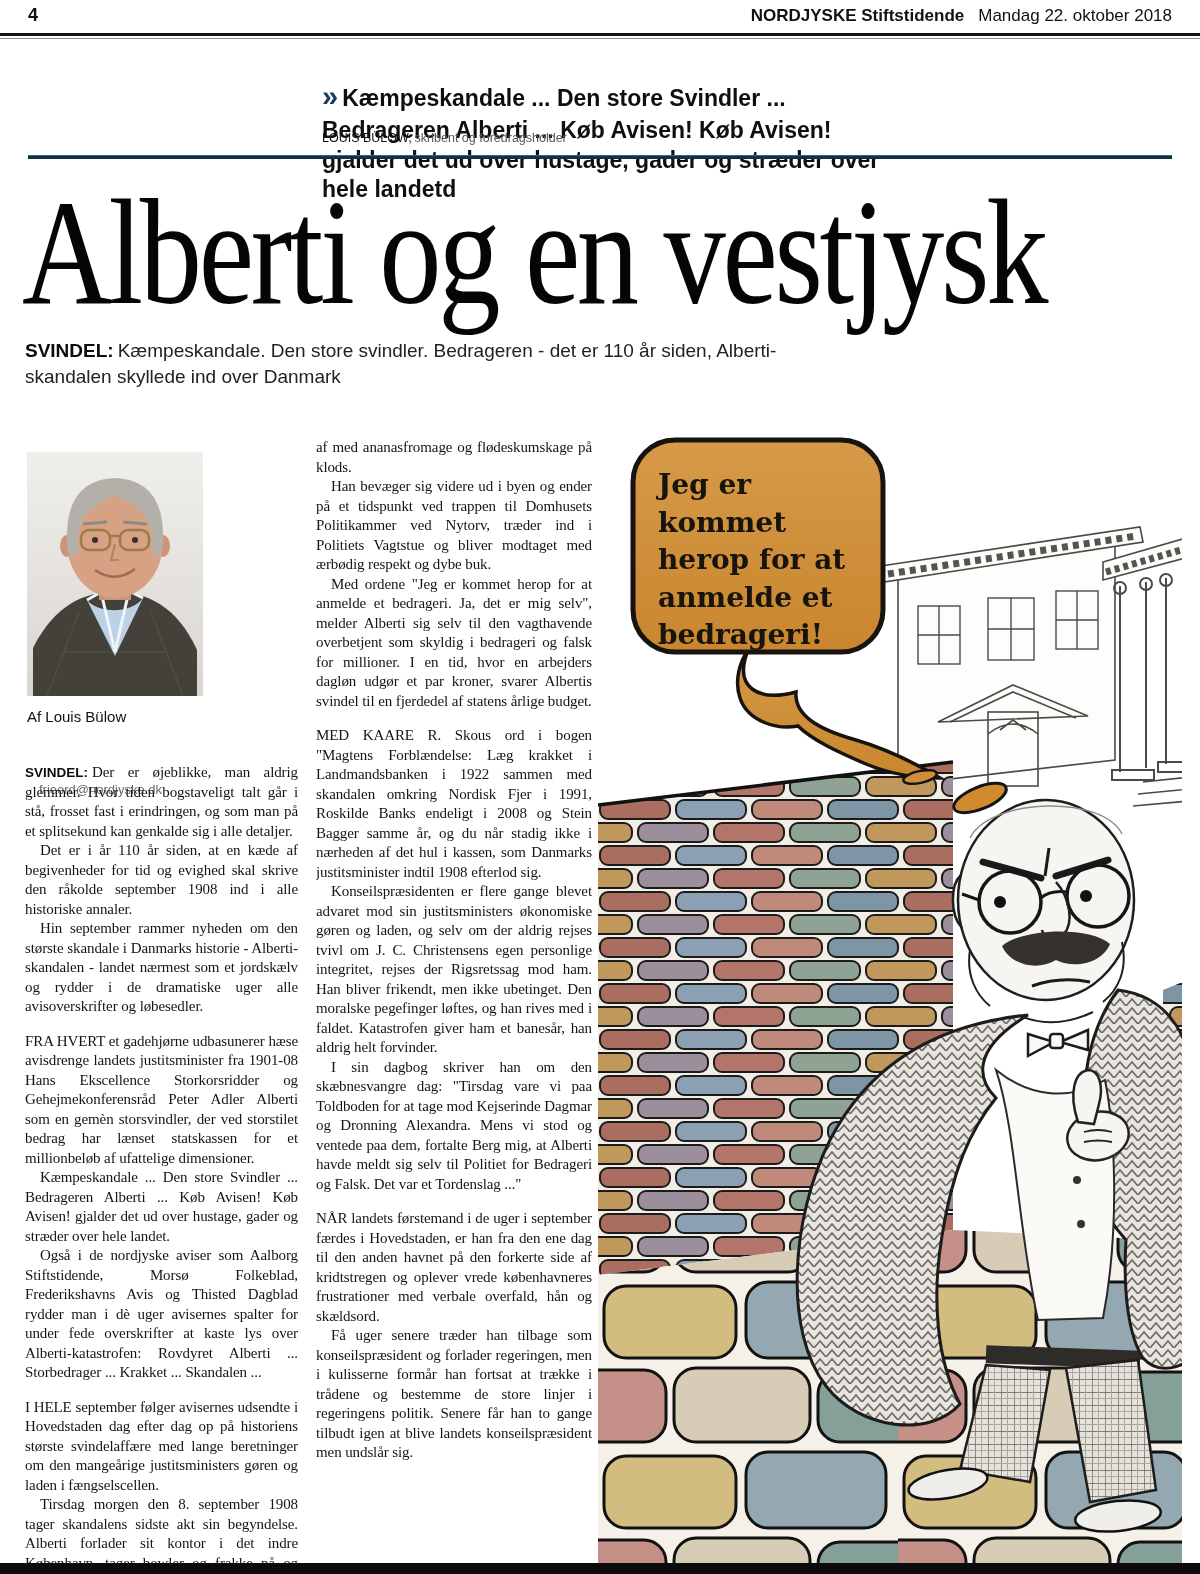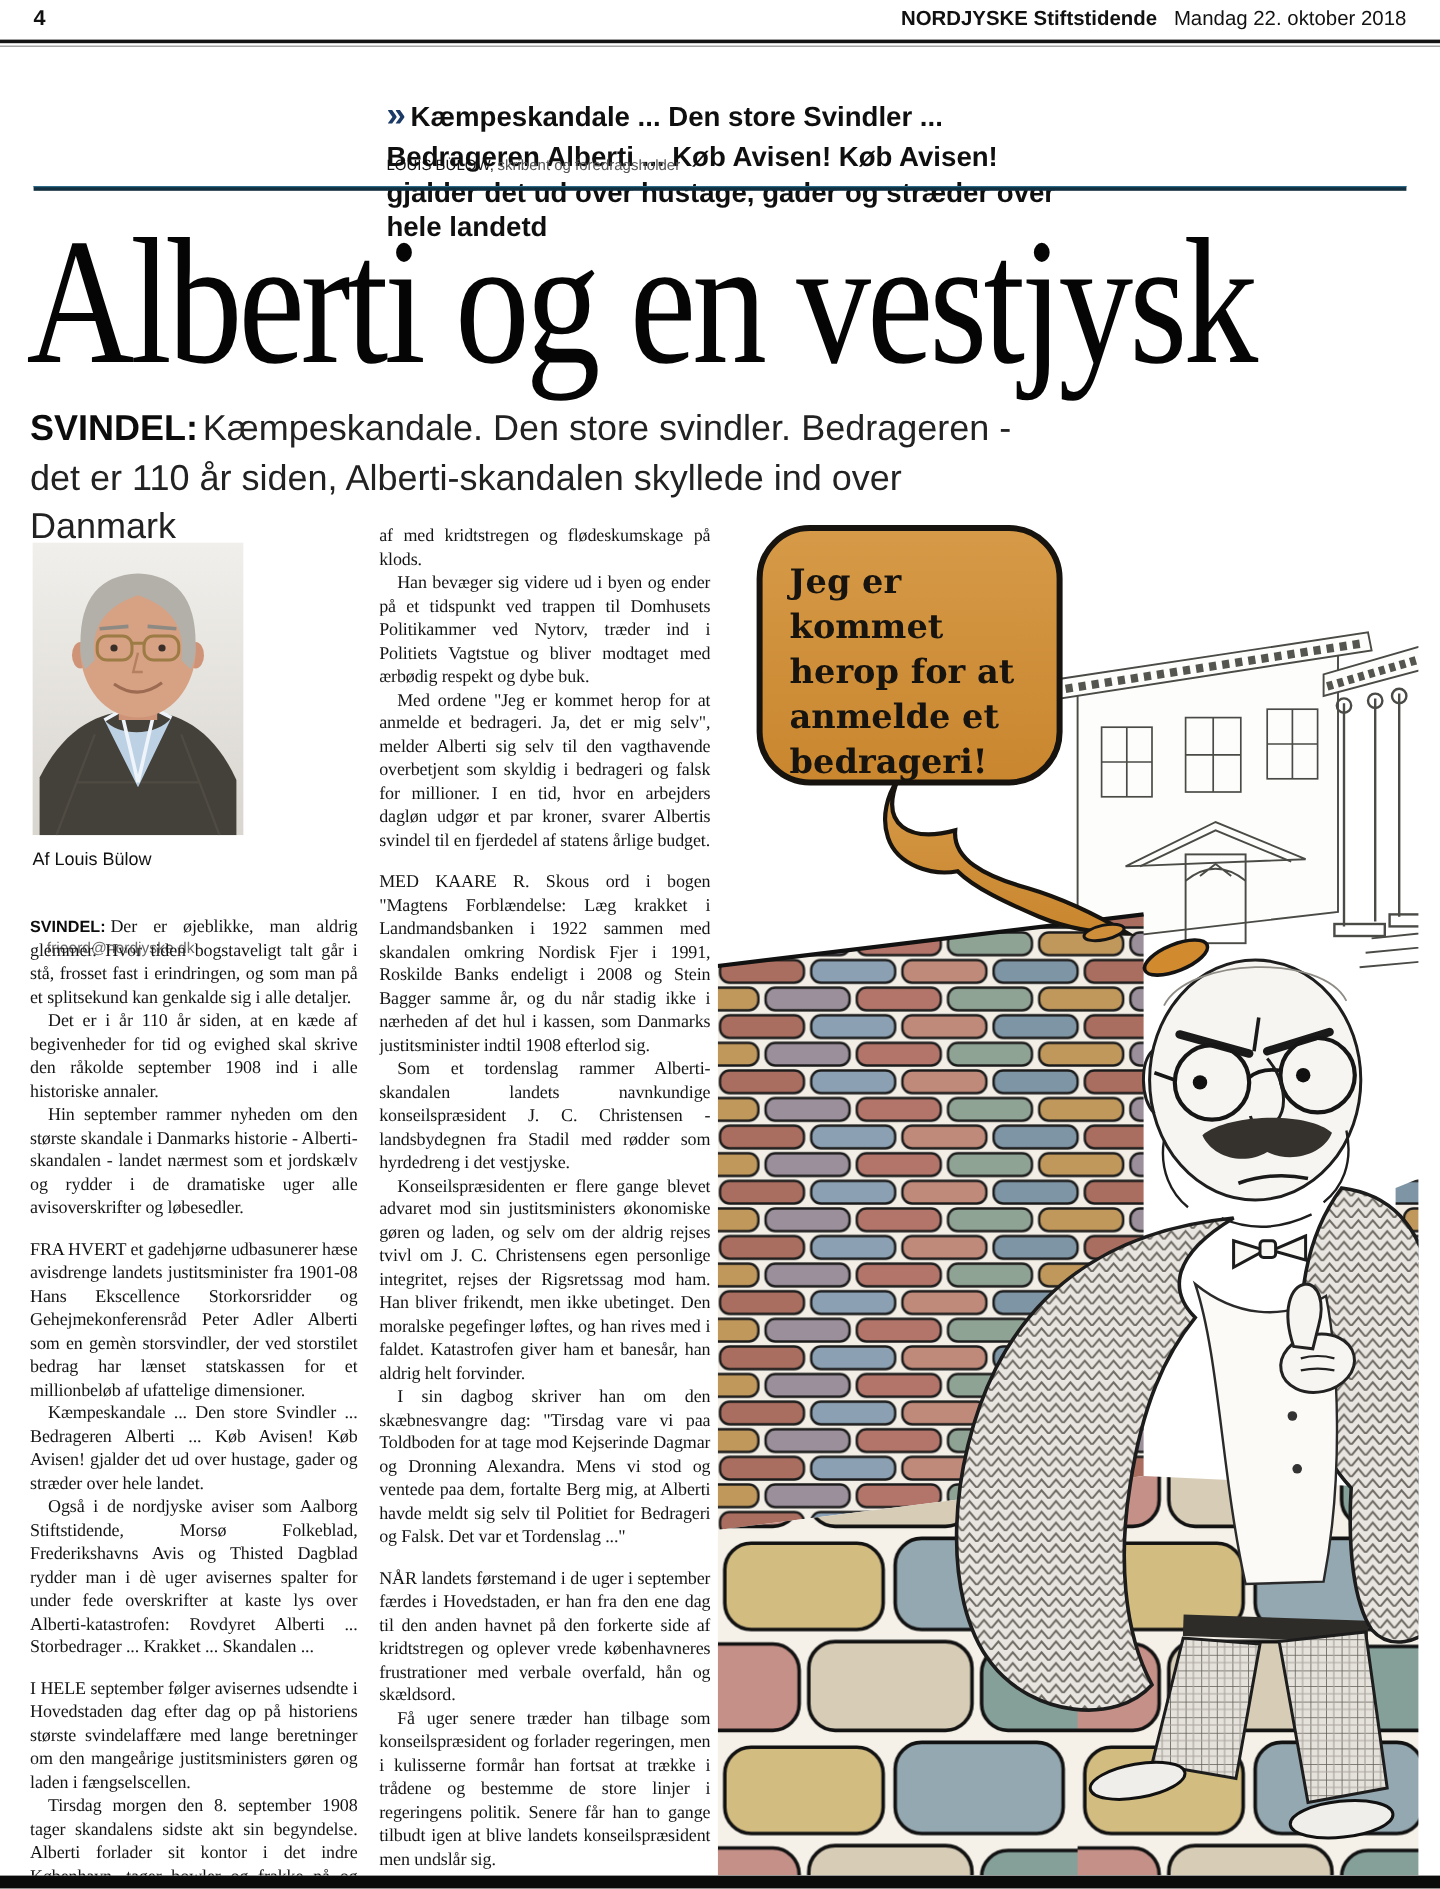--- a/index.html
+++ b/index.html
@@ -20,21 +20,21 @@
   .kicker .chev{color:#1c3a66;font-size:29px;font-weight:800;margin-right:7px;letter-spacing:-3px;}
   .kicker-by{position:absolute;left:322px;top:118px;font-size:12.5px;font-weight:400;color:#555;}
   .kicker-by b{color:#111;font-weight:400;margin-right:3px;}
   .rule-navy{position:absolute;left:28px;top:155px;width:1144px;height:3px;background:#12303f;
              border-top:1px solid #2c6a8a;}
 
   
   h1.headline{position:absolute;left:22px;top:176px;margin:0;font-family:"Liberation Serif",serif;
       font-weight:400;font-size:150px;line-height:1.02;letter-spacing:-4px;color:#050505;
       transform:scaleX(0.83);transform-origin:0 0;white-space:nowrap;}
-  .standfirst{position:absolute;left:25px;top:338px;width:820px;margin:0;font-size:30px;
+  .standfirst{position:absolute;left:25px;top:338px;width:820px;margin:0;font-size:19px;
       line-height:1.35;color:#222;font-weight:400;}
   .standfirst b{font-weight:800;color:#0c0c0c;margin-right:4px;}
 
   
   .photo{position:absolute;left:27px;top:452px;width:176px;height:244px;}
   .byline{position:absolute;left:27px;top:708px;margin:0;font-size:15px;font-weight:400;color:#111;}
   .email{position:absolute;left:27px;top:770px;margin:12px;font-size:13px;color:#6b6b6b;}
 
   
   .col{position:absolute;font-family:"Liberation Serif",serif;font-size:15px;line-height:19.5px;
@@ -112,25 +112,24 @@
     <p>Hin september rammer nyheden om den største skandale i Danmarks historie - Alberti-skandalen - landet nærmest som et jordskælv og rydder i de dramatiske uger alle avisoverskrifter og løbesedler.</p>
     <p class="flush gap">FRA HVERT et gadehjørne udbasunerer hæse avisdrenge landets justitsminister fra 1901-08 Hans Ekscellence Storkorsridder og Gehejmekonferensråd Peter Adler Alberti som en gemèn storsvindler, der ved storstilet bedrag har lænset statskassen for et millionbeløb af ufattelige dimensioner.</p>
     <p>Kæmpeskandale ... Den store Svindler ... Bedrageren Alberti ... Køb Avisen! Køb Avisen! gjalder det ud over hustage, gader og stræder over hele landet.</p>
     <p>Også i de nordjyske aviser som Aalborg Stiftstidende, Morsø Folkeblad, Frederikshavns Avis og Thisted Dagblad rydder man i dè uger avisernes spalter for under fede overskrifter at kaste lys over Alberti-katastrofen: Rovdyret Alberti ... Storbedrager ... Krakket ... Skandalen ...</p>
     <p class="flush gap">I HELE september følger avisernes udsendte i Hovedstaden dag efter dag op på historiens største svindelaffære med lange beretninger om den mangeårige justitsministers gøren og laden i fængselscellen.</p>
     <p>Tirsdag morgen den 8. september 1908 tager skandalens sidste akt sin begyndelse. Alberti forlader sit kontor i det indre København, tager bowler og frakke på og giver besked i forkontoret: Jeg bliver borte en halv times tid.</p>
 
   </div>
 
   <div class="col col2">
-    <p class="flush">af med kridtstregen og flødeskumskage på klods.</p>
+    <p class="flush">af med ananasfromage og flødeskumskage på klods.</p>
     <p>Han bevæger sig videre ud i byen og ender på et tidspunkt ved trappen til Domhusets Politikammer ved Nytorv, træder ind i Politiets Vagtstue og bliver modtaget med ærbødig respekt og dybe buk.</p>
     <p>Med ordene "Jeg er kommet herop for at anmelde et bedrageri. Ja, det er mig selv", melder Alberti sig selv til den vagthavende overbetjent som skyldig i bedrageri og falsk for millioner. I en tid, hvor en arbejders dagløn udgør et par kroner, svarer Albertis svindel til en fjerdedel af statens årlige budget.</p>
     <p class="flush gap">MED KAARE R. Skous ord i bogen "Magtens Forblændelse: Læg krakket i Landmandsbanken i 1922 sammen med skandalen omkring Nordisk Fjer i 1991, Roskilde Banks endeligt i 2008 og Stein Bagger samme år, og du når stadig ikke i nærheden af det hul i kassen, som Danmarks justitsminister indtil 1908 efterlod sig.</p>
-    <p>Som et tordenslag rammer Alberti-skandalen landets navnkundige konseilspræsident J. C. Christensen - landsbydegnen fra Stadil med rødder som hyrdedreng i det vestjyske.</p>
     <p>Konseilspræsidenten er flere gange blevet advaret mod sin justitsministers økonomiske gøren og laden, og selv om der aldrig rejses tvivl om J. C. Christensens egen personlige integritet, rejses der Rigsretssag mod ham. Han bliver frikendt, men ikke ubetinget. Den moralske pegefinger løftes, og han rives med i faldet. Katastrofen giver ham et banesår, han aldrig helt forvinder.</p>
     <p>I sin dagbog skriver han om den skæbnesvangre dag: "Tirsdag vare vi paa Toldboden for at tage mod Kejserinde Dagmar og Dronning Alexandra. Mens vi stod og ventede paa dem, fortalte Berg mig, at Alberti havde meldt sig selv til Politiet for Bedrageri og Falsk. Det var et Tordenslag ..."</p>
     <p class="flush gap">NÅR landets førstemand i de uger i september færdes i Hovedstaden, er han fra den ene dag til den anden havnet på den forkerte side af kridtstregen og oplever vrede københavneres frustrationer med verbale overfald, hån og skældsord.</p>
     <p>Få uger senere træder han tilbage som konseilspræsident og forlader regeringen, men i kulisserne formår han fortsat at trække i trådene og bestemme de store linjer i regeringens politik. Senere får han to gange tilbudt igen at blive landets konseilspræsident men undslår sig.</p>
 
   </div>
 
   <div class="illo">
     <svg width="602" height="1133" viewBox="0 0 602 1133">
       <defs>

